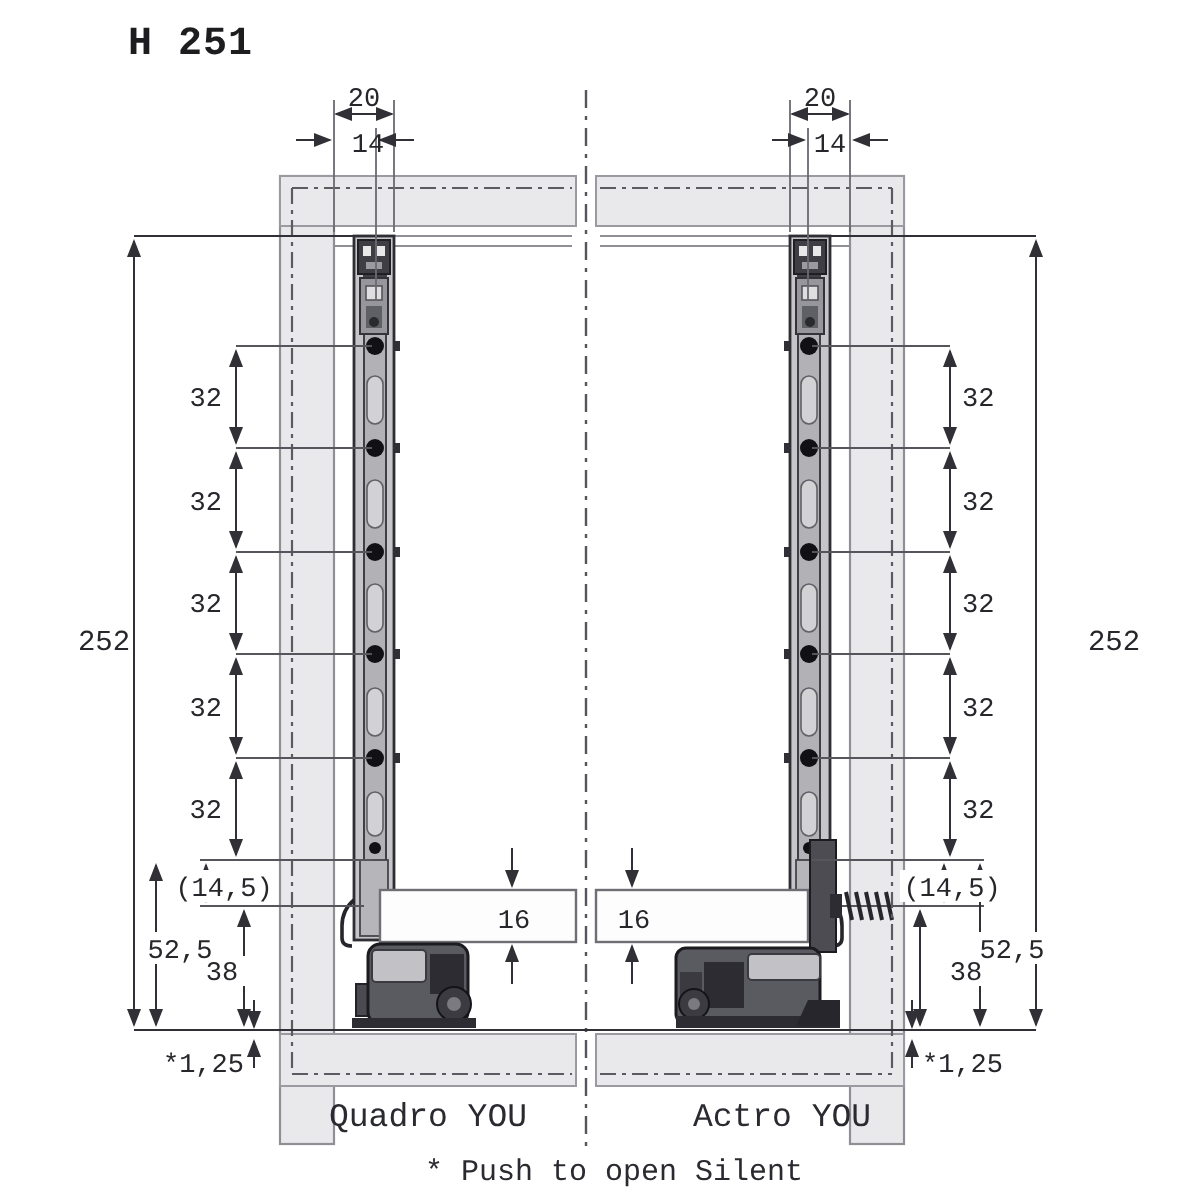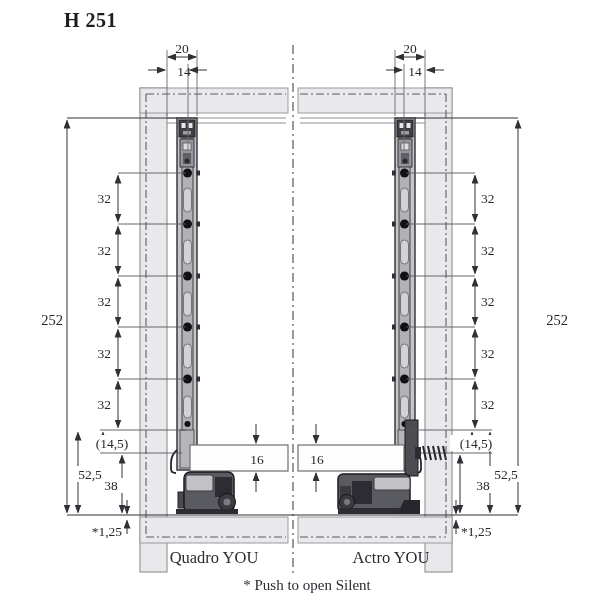--- a/index.html
+++ b/index.html
@@ -1,17 +1,17 @@
 <!DOCTYPE html>
 <html><head>
 <meta charset="utf-8">
 <style>
   html,body{margin:0;padding:0;background:#ffffff;}
   #stage{position:relative;width:600px;height:600px;background:#fff;overflow:hidden;
-         font-family:Liberation Serif, serif;}
+         font-family:Liberation Mono, monospace;}
   svg{display:block}
   .panel{fill:#e9e9eb;stroke:#8f8f95;stroke-width:1.1;}
   .panel2{fill:#e9e9eb;stroke:#9a9aa0;stroke-width:1;}
   .dd{stroke:#5b5b62;stroke-width:1.1;fill:none;stroke-dasharray:8 3 2 3;}
   .ddc{stroke:#55555c;stroke-width:1.2;fill:none;stroke-dasharray:9 4 2 4;}
   .dim{stroke:#303036;stroke-width:1;fill:none;}
   .ext{stroke:#6a6a70;stroke-width:0.9;fill:none;}
   .row{stroke:#55555b;stroke-width:0.9;fill:none;}
   .ref2{stroke:#8f8f95;stroke-width:1;fill:none;}
   .dimtxt{font-size:13.5px;fill:#26262b;}

